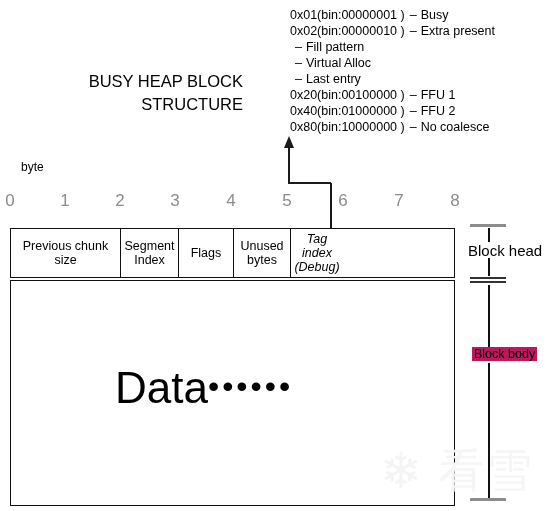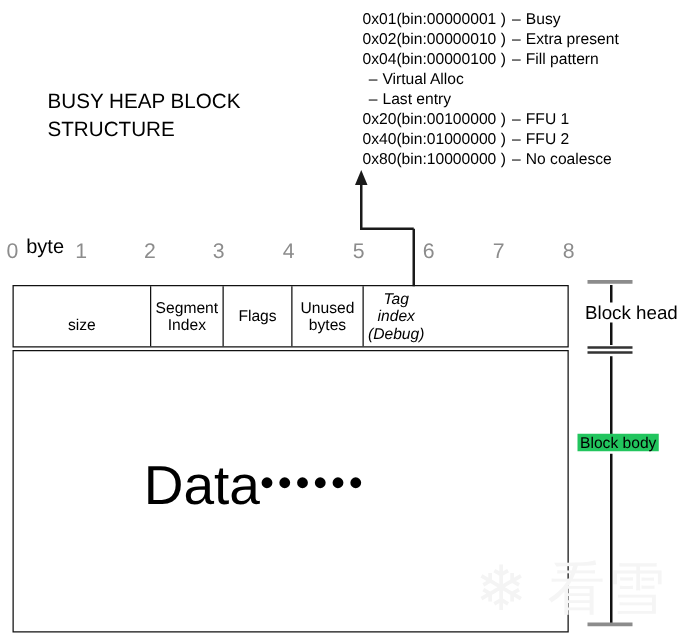--- a/index.html
+++ b/index.html
@@ -38,21 +38,21 @@
     padding: 0 4px 0 5px;
   }
   .flag-name { }
 
   
   #diagram-title {
     position: absolute;
     left: 38px;
     top: 70px;
     width: 205px;
-    text-align: left;
+    text-align: right;
     font-size: 16.5px;
     line-height: 23px;
     color: #000;
   }
 
   
   .leader {
     position: absolute;
     background: #1a1a1a;
   }
@@ -82,22 +82,22 @@
     height: 0;
     border-left: 5px solid transparent;
     border-right: 5px solid transparent;
     border-bottom: 12px solid #1a1a1a;
   }
 
   
   #byte-label {
     position: absolute;
     left: 21px;
-    top: 189px;
-    font-size: 16px;
+    top: 160px;
+    font-size: 12px;
     color: #000;
   }
   #byte-ruler {
     position: absolute;
     left: 0px;
     top: 190px;
     width: 470px;
     height: 26px;
   }
   .byte-tick {
@@ -206,24 +206,24 @@
     left: 470px; top: 277px; width: 36px;
   }
   #cap-mid-b {
     left: 470px; top: 281px; width: 36px;
   }
   #line-body-upper {
     top: 285px; height: 65px;
   }
   #label-block-body {
     position: absolute;
-    left: 462px;
+    left: 472px;
     top: 347px;
     font-size: 12.5px;
-    background: #22c55e;
+    background: #be185d;
     padding: 0 2px;
     color: #000;
     white-space: nowrap;
   }
   #line-body-lower {
     top: 363px; height: 136px;
   }
   #cap-bottom {
     left: 470px; top: 498px; width: 36px;
   }
@@ -264,21 +264,20 @@
     <span class="flag-code">0x01(bin:00000001 )</span>
     <span class="flag-dash">–</span>
     <span class="flag-name">Busy</span>
   </div>
   <div class="flag-row">
     <span class="flag-code">0x02(bin:00000010 )</span>
     <span class="flag-dash">–</span>
     <span class="flag-name">Extra present</span>
   </div>
   <div class="flag-row">
-    <span class="flag-code">0x04(bin:00000100 )</span>
     <span class="flag-dash">–</span>
     <span class="flag-name">Fill pattern</span>
   </div>
   <div class="flag-row">
     <span class="flag-dash">–</span>
     <span class="flag-name">Virtual Alloc</span>
   </div>
   <div class="flag-row">
     <span class="flag-dash">–</span>
     <span class="flag-name">Last entry</span>
@@ -319,21 +318,21 @@
   <span class="byte-tick" style="left:231px">4</span>
   <span class="byte-tick" style="left:287px">5</span>
   <span class="byte-tick" style="left:343px">6</span>
   <span class="byte-tick" style="left:399px">7</span>
   <span class="byte-tick" style="left:455px">8</span>
 </div>
 
 <div id="block-head-row">
   <div class="head-cell" style="width:110px">
     <span>
-      <br><span>size</span>
+      <span>Previous chunk</span><br><span>size</span>
     </span>
   </div>
   <div class="head-cell" style="width:58px">
     <span>
       <span>Segment</span><br><span>Index</span>
     </span>
   </div>
   <div class="head-cell" style="width:55px">
     <span>Flags</span>
   </div>

